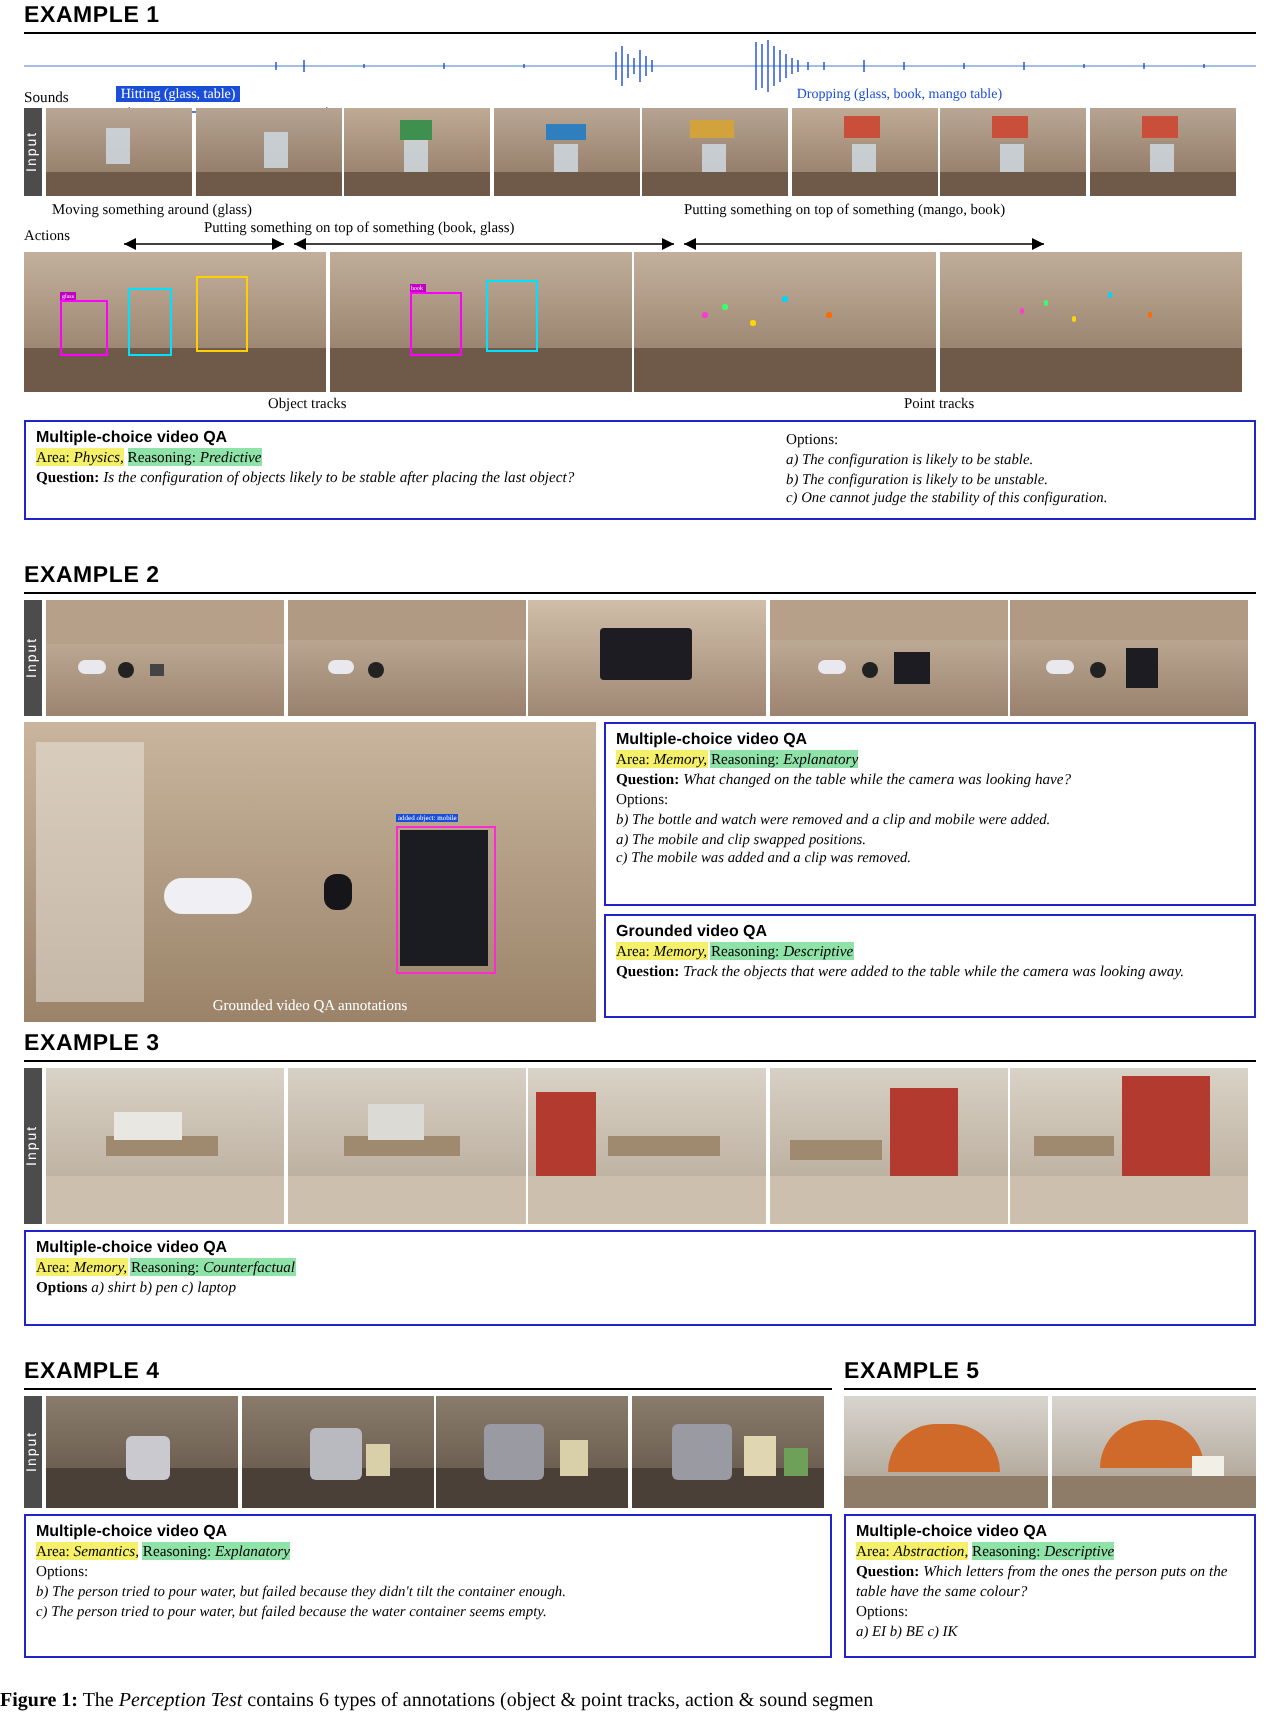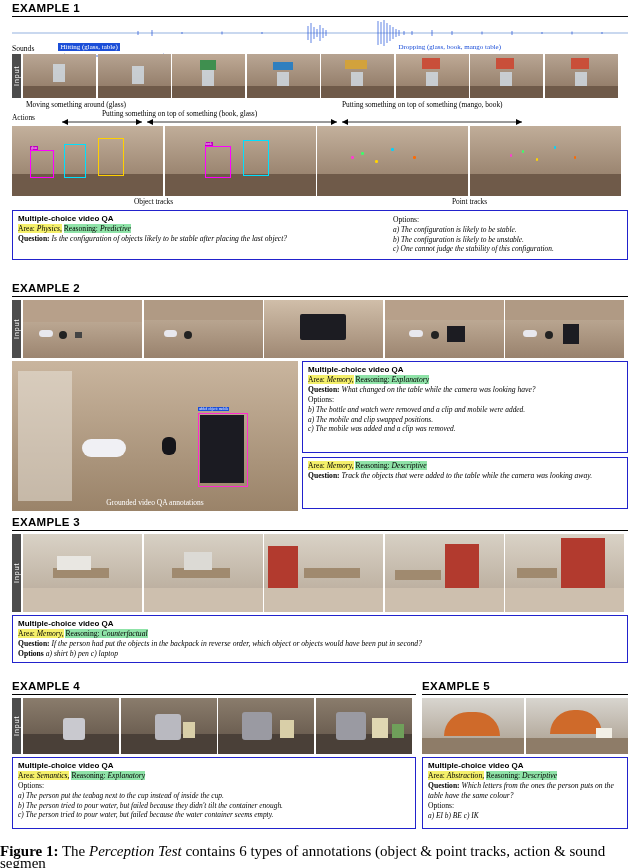--- a/index.html
+++ b/index.html
@@ -23,21 +23,21 @@
   .hl-g{background:#8fe3a8;}
   .it{font-style:italic;}
   .opts{font-size:7.4px;line-height:9.6px;font-style:italic;}
 
   .smalllab{font-size:7.4px;font-family:"Liberation Serif",serif;}
 
   .wave{position:relative;height:26px;}
   .soundrow{display:flex;align-items:center;gap:4px;font-size:7.6px;}
   .tag-blue{background:#1b4ed8;color:#fff;padding:0 2px;font-size:7px;}
 
-  .caption{font-size:15px;line-height:12px;}
+  .caption{font-size:10px;line-height:12px;}
   .caption .it{font-style:italic;}
 
   .bbox{position:absolute;border:1px solid #f0f;}
   .pt{position:absolute;width:2.5px;height:2.5px;border-radius:50%;}
   .tinytag{position:absolute;font-size:3px;color:#fff;background:#c000c0;padding:0 1px;line-height:4px;white-space:nowrap;}
 </style>
 </head>
 <body>
 
 <div class="page">
@@ -279,20 +279,21 @@
             <b>Question:</b>
             <span class="it">What changed on the table while the camera was looking have?</span>
           </div>
           <div class="qa-line">Options:</div>
           <div class="opts">b) The bottle and watch were removed and a clip and mobile were added.</div>
           <div class="opts">a) The mobile and clip swapped positions.</div>
           <div class="opts">c) The mobile was added and a clip was removed.</div>
         </div>
 
         <div class="qa-box" style="height:52px;margin-top:4px;">
+          <div class="qa-title">Grounded video QA</div>
           <div class="qa-line">
             <span class="hl-y"><span>Area:</span>
             <span class="it">Memory,</span></span>
             <span class="hl-g"><span>Reasoning:</span>
             <span class="it">Descriptive</span></span>
           </div>
           <div class="qa-line">
             <b>Question:</b>
             <span class="it">Track the objects that were added to the table while the camera was looking away.</span>
           </div>
@@ -338,24 +339,20 @@
 
     <div class="qa-box" style="width:616px;height:48px;margin-top:3px;">
       <div class="qa-title">Multiple-choice video QA</div>
       <div class="qa-line">
         <span class="hl-y"><span>Area:</span>
         <span class="it">Memory,</span></span>
         <span class="hl-g"><span>Reasoning:</span>
         <span class="it">Counterfactual</span></span>
       </div>
       <div class="qa-line">
-        <b>Question:</b>
-        <span class="it">If the person had put the objects in the backpack in reverse order, which object or objects would have been put in second?</span>
-      </div>
-      <div class="qa-line">
         <b>Options</b>
         <span class="it">a) shirt b) pen c) laptop</span>
       </div>
     </div>
   </div>
 
   <div style="position:absolute;left:12px;top:680px;width:404px;">
     <div class="ex-title">EXAMPLE 4</div>
     <hr class="hr">
     <div class="row">
@@ -386,21 +383,20 @@
 
     <div class="qa-box" style="width:404px;height:72px;margin-top:3px;">
       <div class="qa-title">Multiple-choice video QA</div>
       <div class="qa-line">
         <span class="hl-y"><span>Area:</span>
         <span class="it">Semantics,</span></span>
         <span class="hl-g"><span>Reasoning:</span>
         <span class="it">Explanatory</span></span>
       </div>
       <div class="qa-line">Options:</div>
-      <div class="opts">a) The person put the teabag next to the cup instead of inside the cup.</div>
       <div class="opts">b) The person tried to pour water, but failed because they didn't tilt the container enough.</div>
       <div class="opts">c) The person tried to pour water, but failed because the water container seems empty.</div>
     </div>
   </div>
 
   <div style="position:absolute;left:422px;top:680px;width:206px;">
     <div class="ex-title">EXAMPLE 5</div>
     <hr class="hr">
     <div class="strip">
       <div class="frame" style="width:102px;height:56px;background:linear-gradient(#d8d5cf,#a79a8a);">

